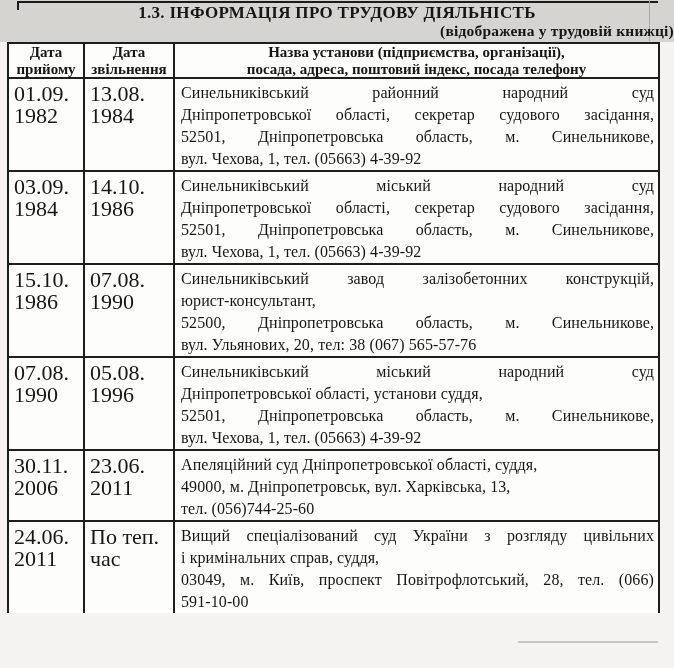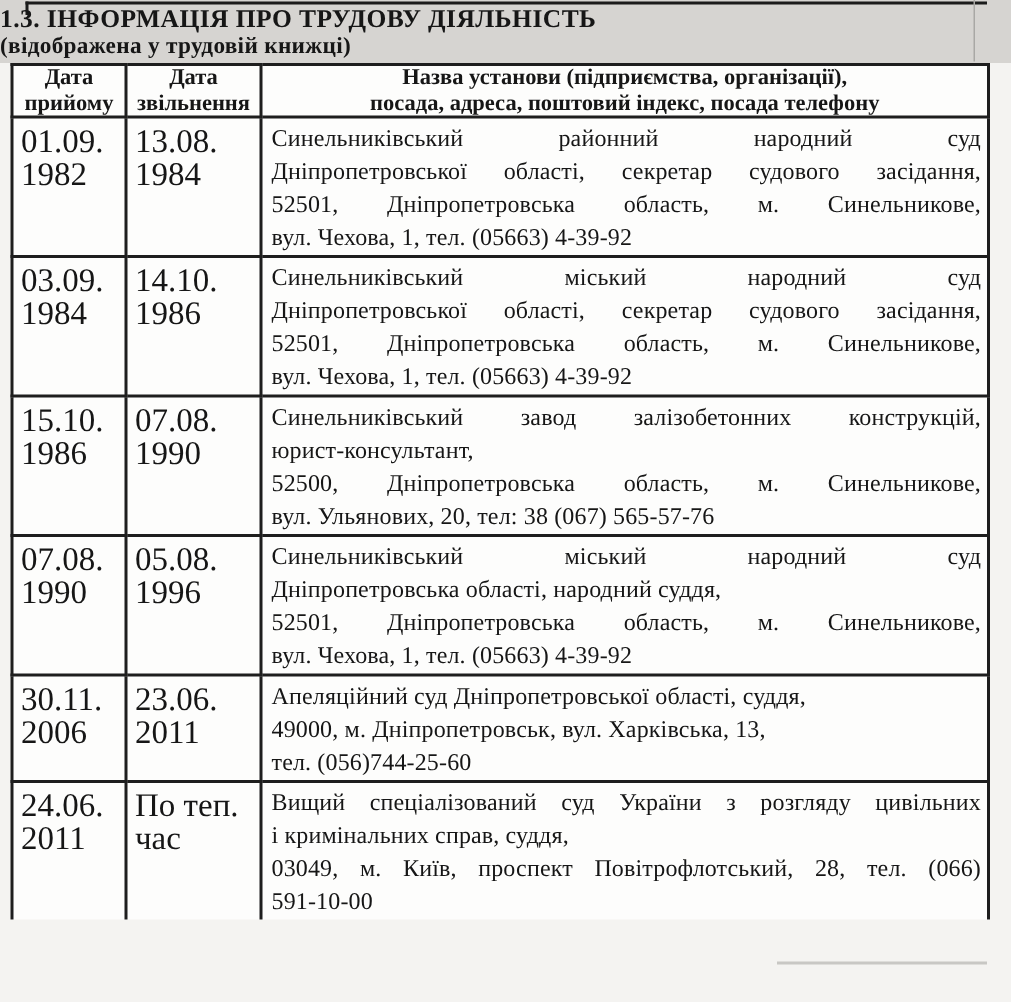--- a/index.html
+++ b/index.html
@@ -40,29 +40,30 @@
   .band-edge {
     position: absolute;
     top: 0; left: 649px;
     width: 1px; height: 41px;
     background: #a9a8a5;
   }
   .doc-title {
     position: absolute;
     top: 3px; left: 0;
     width: 100%;
+    text-align: center;
     font-size: 17px;
     font-weight: bold;
     letter-spacing: 0.3px;
   }
   .doc-subtitle {
     position: absolute;
     top: 22px; left: 0;
     width: 100%;
-    text-align: left;
+    text-align: right;
     font-size: 15.5px;
     font-weight: bold;
     letter-spacing: 0.2px;
   }
   
   table.work-table {
     position: absolute;
     top: 42px; left: 7px;
     width: 651px;
     border-collapse: collapse;
@@ -207,21 +208,21 @@
     <td class="date-cell">
             <div class="date-line">07.08.</div>
             <div class="date-line">1990</div>
           </td>
     <td class="date-cell">
             <div class="date-line">05.08.</div>
             <div class="date-line">1996</div>
           </td>
     <td class="desc-cell">
             <div class="line stretch">Синельниківський міський народний суд</div>
-            <div class="line">Дніпропетровська області, народний суддя,</div>
+            <div class="line">Дніпропетровської області, установи суддя,</div>
             <div class="line stretch">52501, Дніпропетровська область, м. Синельникове,</div>
             <div class="line">вул. Чехова, 1, тел. (05663) 4-39-92</div>
           </td>
   </tr>
         <tr>
     <td class="date-cell">
             <div class="date-line">30.11.</div>
             <div class="date-line">2006</div>
           </td>
     <td class="date-cell">

